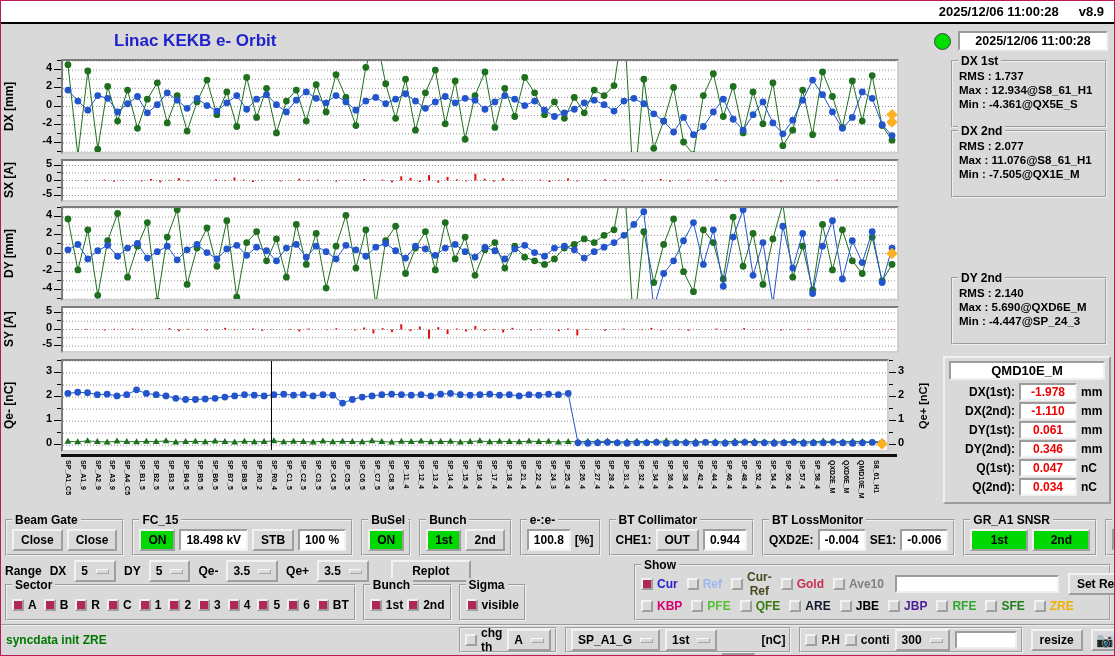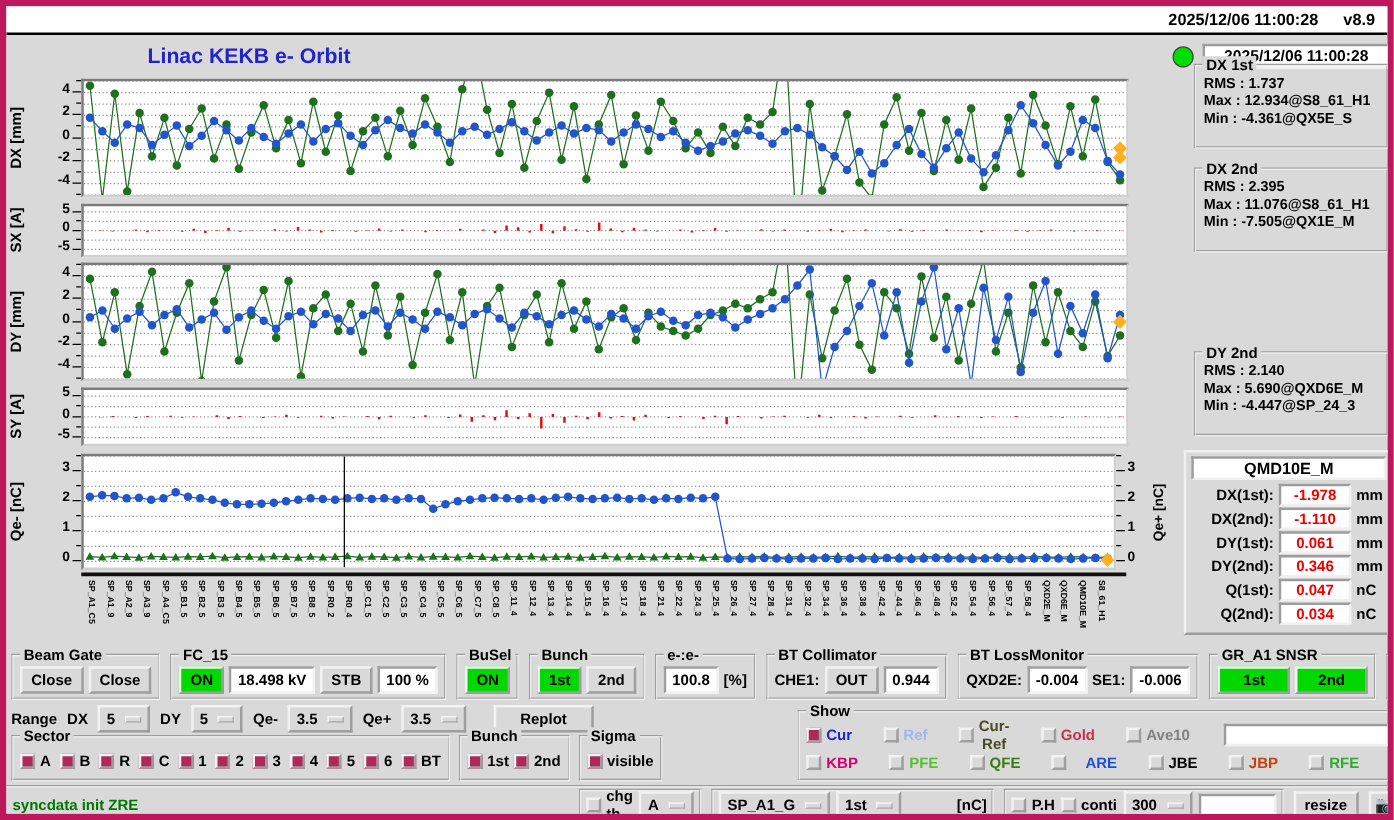--- a/index.html
+++ b/index.html
@@ -1,18 +1,18 @@
 <!DOCTYPE html>
 <html><head>
 <meta charset="utf-8">
 <style>
   * { box-sizing: border-box; margin: 0; padding: 0; }
   html,body { background:#b8b8b8; }
   .window { position:relative; width:1115px; height:656px; background:#d9d9d9;
-    font-family:"Liberation Sans",sans-serif; overflow:hidden; border:5px solid #be185d; }
+    font-family:"Liberation Sans",sans-serif; overflow:hidden; border:1px solid #be185d; }
   .titlebar { height:23px; background:#ffffff; border-bottom:2px solid #000;
     display:flex; justify-content:flex-end; align-items:center; gap:20px;
     padding:0 10px; font-weight:bold; font-size:13px; color:#000; }
   .main { position:absolute; top:25px; left:0; right:0; bottom:0; background:#d9d9d9; }
 
   .page-title { position:absolute; left:113px; top:5px; font-weight:bold; font-size:17px; color:#2222cc; }
   .led { position:absolute; left:933px; top:7px; width:17px; height:17px; border-radius:50%;
     background:#00dd00; border:1px solid #444; }
   .time-box { position:absolute; left:957px; top:5px; width:150px; height:20px; background:#fff;
     border:2px inset #f0f0f0; font-weight:bold; font-size:12.5px; text-align:center; line-height:16px; }
@@ -73,21 +73,21 @@
     padding:2px 5px; display:inline-flex; align-items:center; gap:8px; white-space:nowrap; }
   .opt-bar { width:13px; height:5px; background:#d9d9d9; border:1px outset #fafafa; }
 
   .ctl-row3 { position:absolute; top:558px; left:4px; display:flex; gap:7px; align-items:stretch; }
   .cb { width:12px; height:12px; border:2px outset #f2f2f2; background:#b02858; display:inline-block; flex:none; }
   .cb.off { background:#d9d9d9; }
   .cbitem { display:inline-flex; align-items:center; gap:4px; font-weight:bold; font-size:12px; }
 
   .show-frame { position:absolute; left:633px; top:538px; width:477px; height:57px;
     border:2px groove #f0f0f0; padding:7px 4px 2px 5px; }
-  .show-row { display:flex; align-items:center; gap:25px; height:22px; }
+  .show-row { display:flex; align-items:center; gap:9px; height:22px; }
   .refinput { width:192px; height:18px; background:#fff; border:2px inset #f0f0f0;
     font-weight:bold; font-size:12px; margin-left:2px; }
 
   .statusbar { position:absolute; left:0; top:598px; width:1115px; height:30px;
     display:flex; align-items:center; gap:8px; padding:0 5px; border-top:2px groove #eee; }
   .msg { flex:0 0 445px; font-weight:bold; font-size:12px; color:#007700; }
   .sb-group { border:2px groove #f0f0f0; display:flex; align-items:center; gap:5px; padding:1px 4px; height:26px; }
   .sm-input { background:#fff; border:2px inset #f0f0f0; font-weight:bold; font-size:12px; height:18px; }
   .cam { font-size:14px; padding:1px 4px; }
 </style>
@@ -1007,29 +1007,29 @@
         <span class="xlab" style="left: 715.911px;">SP_54_4</span>
         <span class="xlab" style="left: 730.589px;">SP_56_4</span>
         <span class="xlab" style="left: 745.268px;">SP_57_4</span>
         <span class="xlab" style="left: 759.946px;">SP_58_4</span>
         <span class="xlab" style="left: 774.625px;">QXD2E_M</span>
         <span class="xlab" style="left: 789.304px;">QXD6E_M</span>
         <span class="xlab" style="left: 803.982px;">QMD10E_M</span>
         <span class="xlab" style="left: 818.661px;">S8_61_H1</span>
       </div>
 
-    <div class="statgroup" style="top:21px">
+    <div class="statgroup" style="top:34px">
       <span class="gtitle">DX 1st</span>
       <div class="statline"><span>RMS :</span> <span>1.737</span></div>
       <div class="statline"><span>Max :</span> <span>12.934@S8_61_H1</span></div>
       <div class="statline"><span>Min :</span> <span>-4.361@QX5E_S</span></div>
     </div>
     <div class="statgroup" style="top:104px">
       <span class="gtitle">DX 2nd</span>
-      <div class="statline"><span>RMS :</span> <span>2.395</span></div>
+      <div class="statline"><span>RMS :</span> <span>2.077</span></div>
       <div class="statline"><span>Max :</span> <span>11.076@S8_61_H1</span></div>
       <div class="statline"><span>Min :</span> <span>-7.505@QX1E_M</span></div>
     </div>
     <div class="statgroup" style="top:251px">
       <span class="gtitle">DY 2nd</span>
       <div class="statline"><span>RMS :</span> <span>2.140</span></div>
       <div class="statline"><span>Max :</span> <span>5.690@QXD6E_M</span></div>
       <div class="statline"><span>Min :</span> <span>-4.447@SP_24_3</span></div>
     </div>
 
@@ -1246,29 +1246,29 @@
         <label class="cbitem">
             <span class="cb off"></span>
             <span style="color: rgb(88, 192, 48);">PFE</span>
           </label>
         <label class="cbitem">
             <span class="cb off"></span>
             <span style="color: rgb(58, 122, 16);">QFE</span>
           </label>
         <label class="cbitem">
             <span class="cb off"></span>
-            <span style="color: #1d4ed8; margin-left: 11px;">ARE</span>
+            <span style="color: #0f172a;">ARE</span>
           </label>
         <label class="cbitem">
             <span class="cb off"></span>
             <span style="color: #000000;">JBE</span>
           </label>
         <label class="cbitem">
             <span class="cb off"></span>
-            <span style="color: #c2410c;">JBP</span>
+            <span style="color: #4c1d95;">JBP</span>
           </label>
         <label class="cbitem">
             <span class="cb off"></span>
             <span style="color: rgb(48, 168, 48);">RFE</span>
           </label>
         <label class="cbitem">
             <span class="cb off"></span>
             <span style="color: rgb(32, 128, 32);">SFE</span>
           </label>
         <label class="cbitem">

